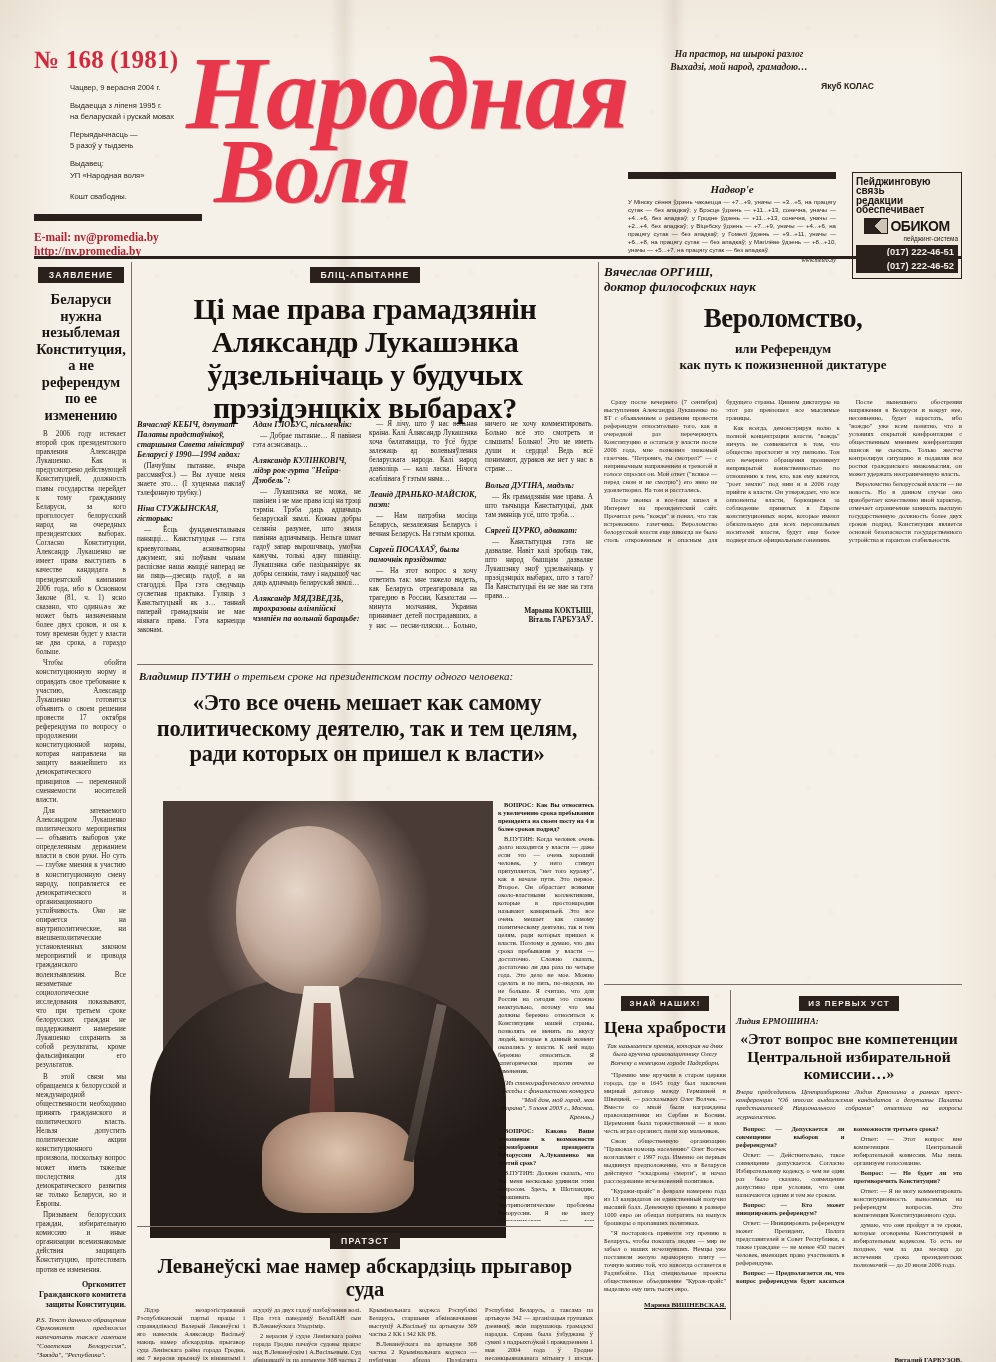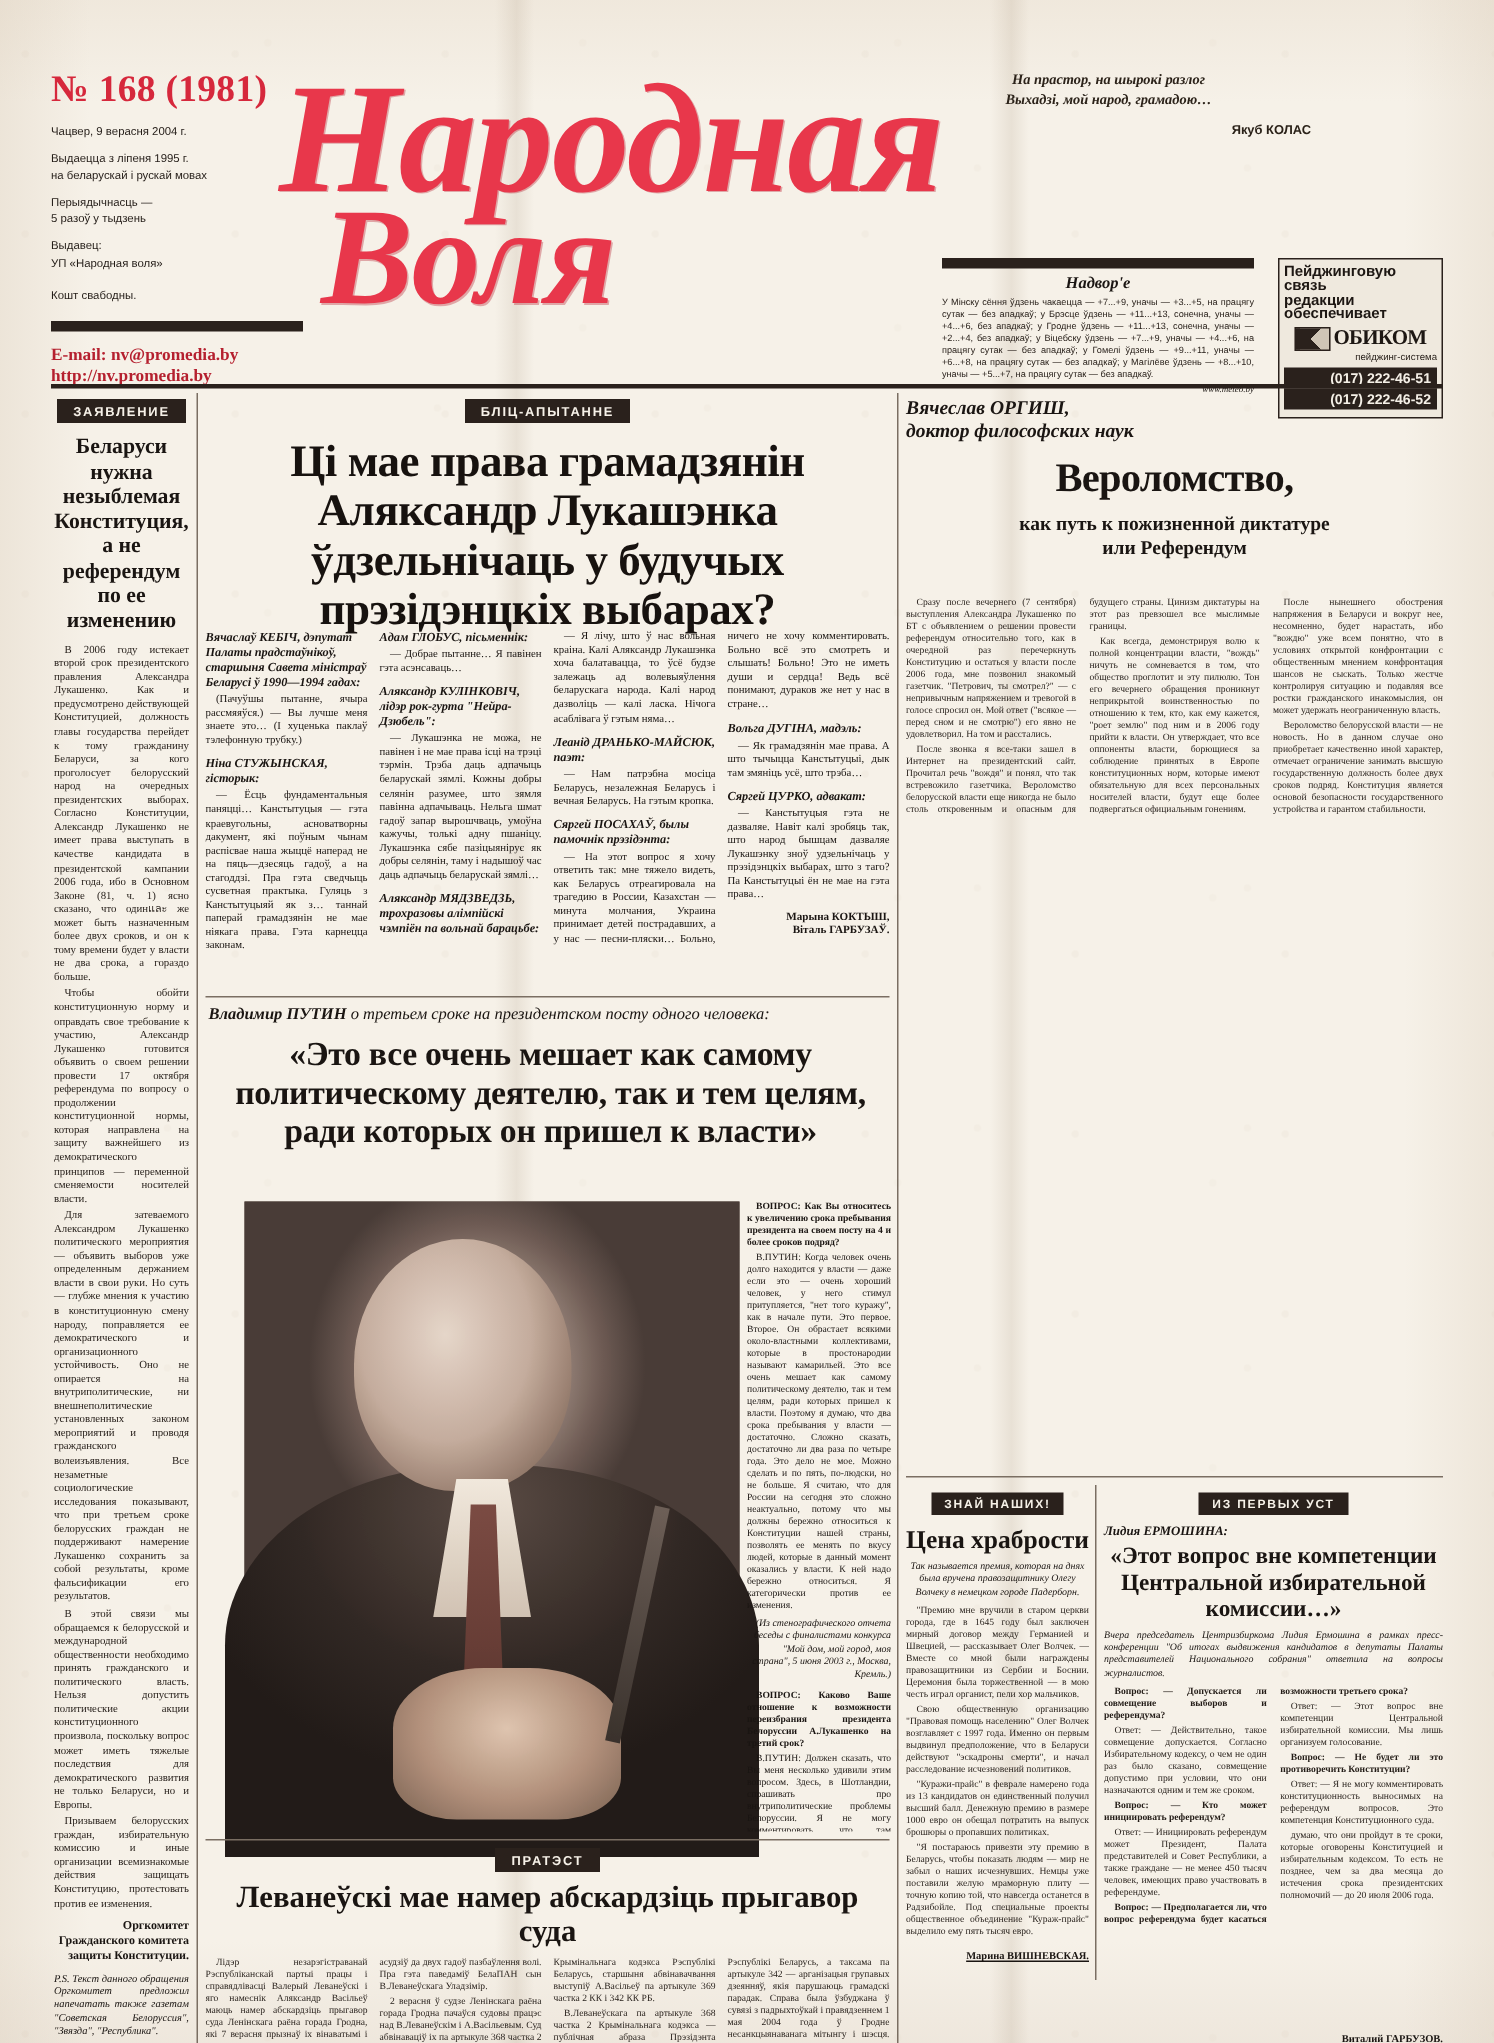--- a/index.html
+++ b/index.html
@@ -22,21 +22,21 @@
     background:linear-gradient(90deg, rgba(160,140,115,0) 0%, rgba(160,140,115,.13) 45%, rgba(160,140,115,.16) 55%, rgba(160,140,115,0) 100%);}
   .grain{position:absolute;inset:0;pointer-events:none;opacity:.35;
     background-image:radial-gradient(circle at 12% 30%, rgba(190,170,145,.18) 0 2px, transparent 3px),
       radial-gradient(circle at 62% 70%, rgba(190,170,145,.15) 0 2px, transparent 3px),
       radial-gradient(circle at 85% 15%, rgba(190,170,145,.14) 0 2px, transparent 3px);
     background-size:140px 120px,180px 160px,210px 190px;}
 
   
   .masthead{position:absolute;left:34px;top:46px;width:928px;height:208px;}
   .issue-no{font-family:"Liberation Serif",serif;font-weight:bold;font-size:25px;color:#d6283c;letter-spacing:.2px;}
-  .imprint{font-family:"Liberation Sans",sans-serif;font-size:7.6px;line-height:11.6px;color:#241d18;margin-top:8px;}
+  .imprint{font-family:"Liberation Sans",sans-serif;font-size:7.6px;line-height:11.6px;color:#241d18;margin-top:8px;margin-left:36px;}
   .imprint p{margin:0 0 6px 0;}
   .rulebar{width:168px;height:7px;background:#2a211c;margin:11px 0 9px 0;}
   .contact{font-family:"Liberation Serif",serif;font-weight:bold;font-size:11.5px;line-height:14px;color:#b5202f;}
 
   .logo-wrap{position:absolute;left:152px;top:-4px;width:700px;height:215px;}
   .logo-l1,.logo-l2{
     font-family:"Liberation Serif",serif;font-weight:bold;font-style:italic;
     color:#e8374b;letter-spacing:-1px;white-space:nowrap;line-height:.94;
     text-shadow:1px 1px 0 rgba(180,30,45,.35);
   }
@@ -55,21 +55,21 @@
   .weather .site{text-align:right;font-style:italic;font-size:6px;margin-top:3px;}
 
   
   .pager-ad{position:absolute;left:852px;top:172px;width:110px;border:1.6px solid #2a211c;padding:4px 3px 5px 3px;box-sizing:border-box;background:#efe9de;}
   .pager-ad .l1{font-family:"Liberation Sans",sans-serif;font-size:10px;font-weight:bold;text-align:left;line-height:9.4px;color:#1d1713;}
   .pager-brand{display:flex;align-items:center;justify-content:center;gap:2px;margin:3px 0 1px 0;}
   .pager-logo{width:22px;height:14px;background:
     linear-gradient(135deg,#2a211c 0 46%,transparent 47%),
     linear-gradient(45deg,#2a211c 0 46%,transparent 47%);
     background-color:#cfc5b6;border:1px solid #2a211c;}
-  .pager-name{font-family:Liberation Serif, serif;font-weight:bold;font-size:14px;letter-spacing:-.5px;color:#1d1713;}
+  .pager-name{font-family:Liberation Sans, sans-serif;font-weight:bold;font-size:14px;letter-spacing:-.5px;color:#1d1713;}
   .pager-sub{font-family:"Liberation Sans",sans-serif;font-size:6.4px;text-align:right;color:#2a221c;margin-bottom:3px;}
   .pager-phone{background:#2a211c;color:#f4efe6;font-family:"Liberation Sans",sans-serif;font-weight:bold;font-size:9.4px;text-align:right;padding:1px 4px;line-height:12px;}
 
   
   .hrule{position:absolute;background:#2a211c;}
   .vrule{position:absolute;background:#7a6e62;width:1px;}
 
   .kicker{display:inline-block;background:#2a211c;color:#f6f1e8;
     font-family:"Liberation Sans",sans-serif;font-weight:bold;font-size:8.6px;
     letter-spacing:1.2px;padding:3px 11px 3px 11px;}
@@ -350,22 +350,22 @@
 
   </div>
 
   <div class="colbox" style="left:604px;top:264px;width:358px;">
     <div class="art-author">
       <div>Вячеслав ОРГИШ,</div>
       <div>доктор философских наук</div>
     </div>
     <div class="art-title">Вероломство,</div>
     <div class="art-sub">
+      <div>или Референдум</div>
       <div>как путь к пожизненной диктатуре</div>
-      <div>или Референдум</div>
     </div>
   </div>
 
   <div class="colbox body-text cols3 tiny" style="left:604px;top:398px;width:358px;height:580px;overflow:hidden">
     <p>Сразу после вечернего (7 сентября) выступления Александра Лукашенко по БТ с объявлением о решении провести референдум относительно того, как в очередной раз перечеркнуть Конституцию и остаться у власти после 2006 года, мне позвонил знакомый газетчик. "Петрович, ты смотрел?" — с непривычным напряжением и тревогой в голосе спросил он. Мой ответ ("всякое — перед сном и не смотрю") его явно не удовлетворил. На том и расстались.</p>
     <p>После звонка я все-таки зашел в Интернет на президентский сайт. Прочитал речь "вождя" и понял, что так встревожило газетчика. Вероломство белорусской власти еще никогда не было столь откровенным и опасным для будущего страны. Цинизм диктатуры на этот раз превзошел все мыслимые границы.</p>
     <p>Как всегда, демонстрируя волю к полной концентрации власти, "вождь" ничуть не сомневается в том, что общество проглотит и эту пилюлю. Тон его вечернего обращения проникнут неприкрытой воинственностью по отношению к тем, кто, как ему кажется, "роет землю" под ним и в 2006 году прийти к власти. Он утверждает, что все оппоненты власти, борющиеся за соблюдение принятых в Европе конституционных норм, которые имеют обязательную для всех персональных носителей власти, будут еще более подвергаться официальным гонениям.</p>
     <p>После нынешнего обострения напряжения в Беларуси и вокруг нее, несомненно, будет нарастать, ибо "вождю" уже всем понятно, что в условиях открытой конфронтации с общественным мнением конфронтация шансов не сыскать. Только жестче контролируя ситуацию и подавляя все ростки гражданского инакомыслия, он может удержать неограниченную власть.</p>
     <p>Вероломство белорусской власти — не новость. Но в данном случае оно приобретает качественно иной характер, отмечает ограничение занимать высшую государственную должность более двух сроков подряд. Конституция является основой безопасности государственного устройства и гарантом стабильности.</p>
   </div>

